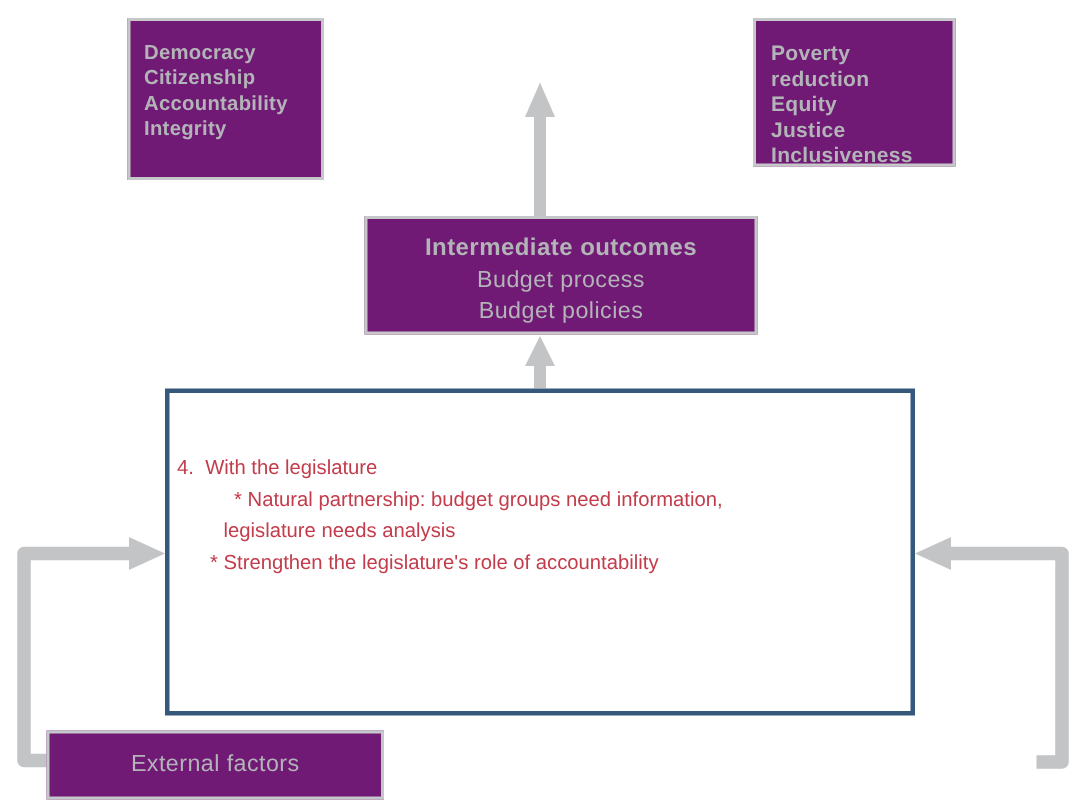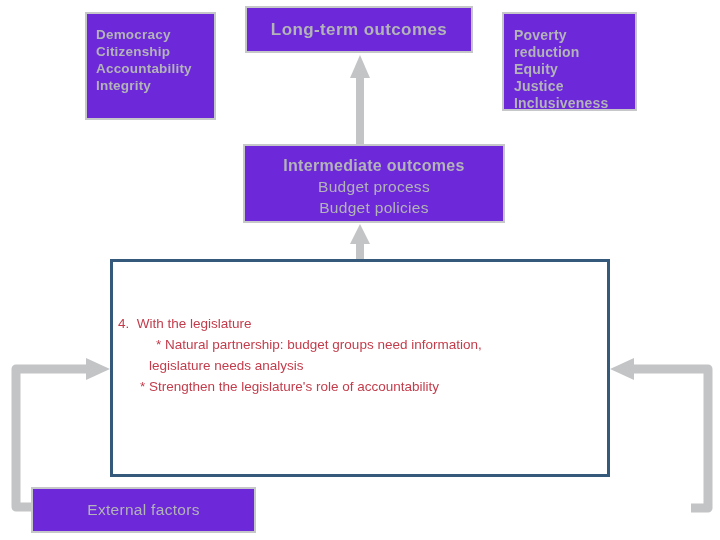--- a/index.html
+++ b/index.html
@@ -10,21 +10,21 @@
   }
   .slide {
     position: relative;
     width: 720px;
     height: 540px;
     background: #ffffff;
     overflow: hidden;
   }
   .box {
     position: absolute;
-    background: #6d28d9;
+    background: #701a75;
     border: 2px solid #c6c7c9;
     box-sizing: border-box;
     color: #b3b4b7;
   }
   
   .box-democracy {
     left: 85px; top: 12px; width: 131px; height: 108px;
     padding: 12px 6px 0 9px;
     font-size: 13.5px; font-weight: bold; line-height: 17px;
     letter-spacing: 0.2px;
@@ -60,21 +60,21 @@
   .rel-title {
     position: absolute; left: 5px; top: 4px;
     color: #35597b; font-size: 16.5px; font-weight: bold;
     letter-spacing: 0.2px;
   }
   .rel-body {
     position: absolute; left: 0; top: 39px; right: 0;
     color: #c33c4b; font-size: 13.5px; line-height: 21px;
   }
   .rel-line { white-space: pre; }
-  .rel-line-0 { padding-left: 5px; margin-top: 12px; }
+  .rel-line-0 { padding-left: 5px; }
   .rel-line-1 { padding-left: 43px; }
   .rel-line-2 { padding-left: 36px; }
   .rel-line-3 { padding-left: 27px; }
   
   .box-external, .box-internal {
     top: 487px; width: 225px; height: 46px;
     display: flex; align-items: center; justify-content: center;
     font-size: 15.5px; letter-spacing: 0.3px;
   }
   .box-external { left: 31px; }
@@ -114,23 +114,20 @@
     </g>
   </svg>
 
   <div class="box box-democracy">
     <div>Democracy</div>
     <div>Citizenship</div>
     <div>Accountability</div>
     <div>Integrity</div>
   </div>
 
-  <div class="box box-longterm">
-    <span>Long-term outcomes</span>
-  </div>
 
   <div class="box box-poverty">
     <div>Poverty</div>
     <div>reduction</div>
     <div>Equity</div>
     <div>Justice</div>
     <div>Inclusiveness</div>
   </div>
 
   <div class="box box-intermediate">

